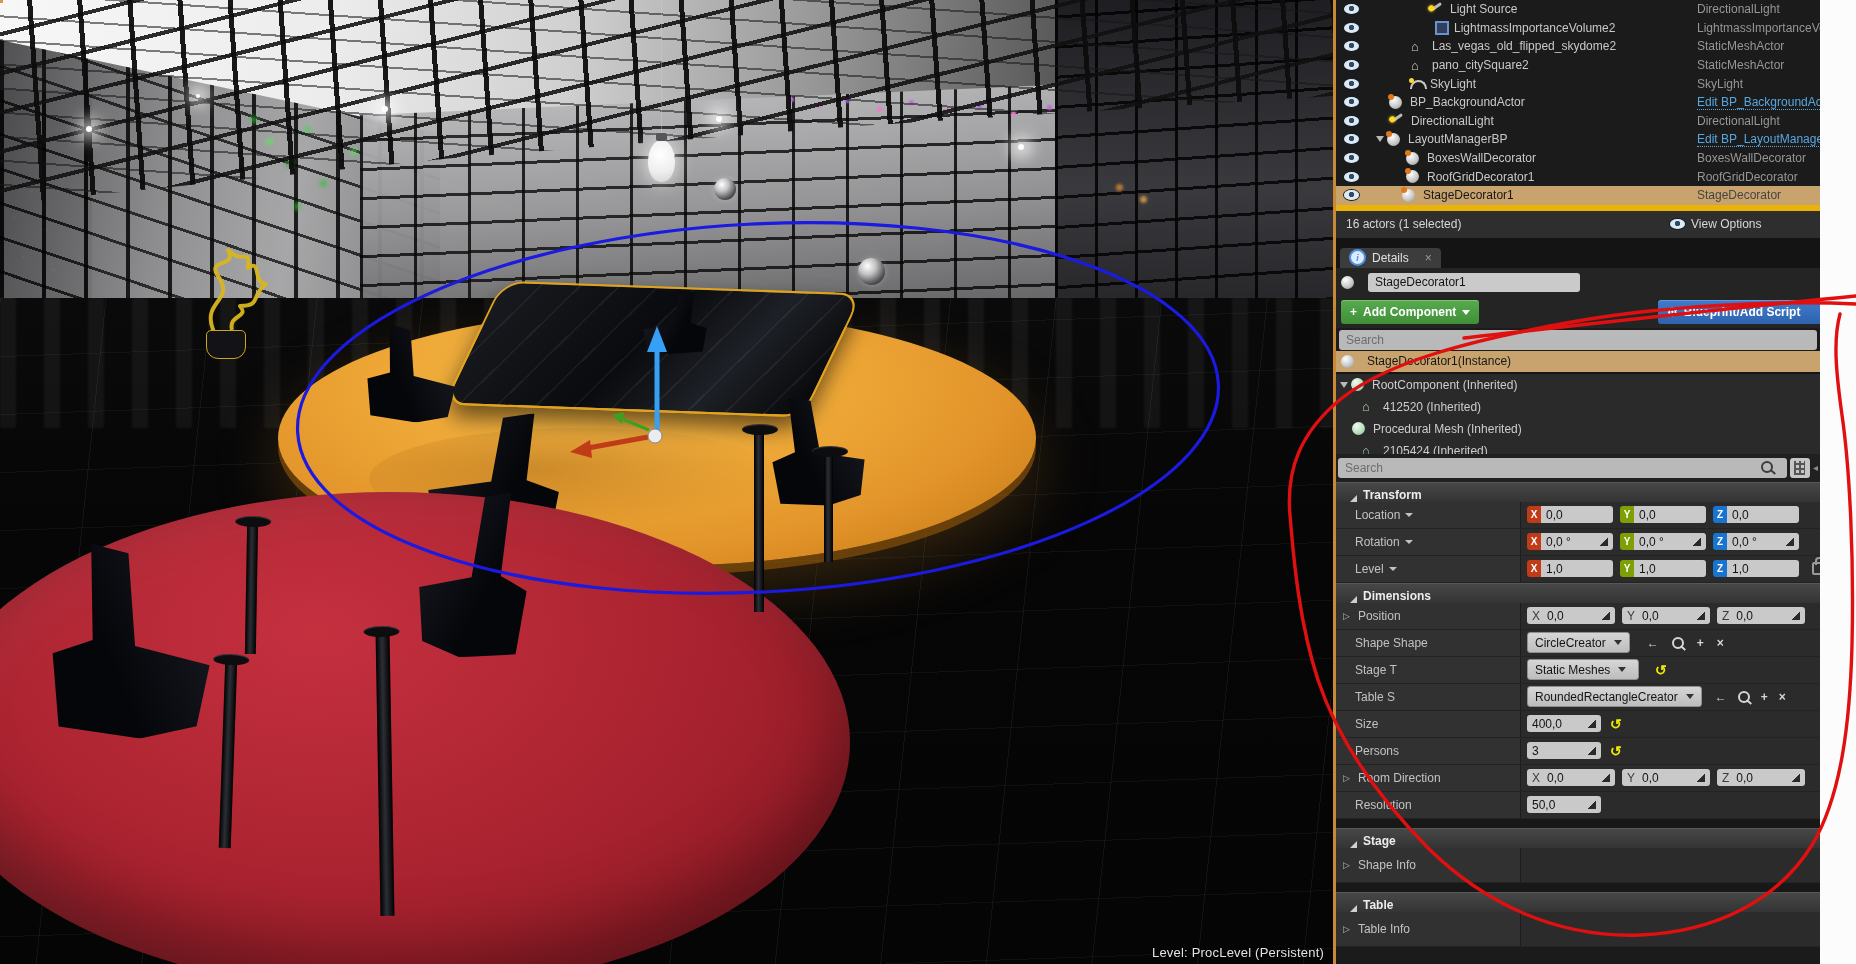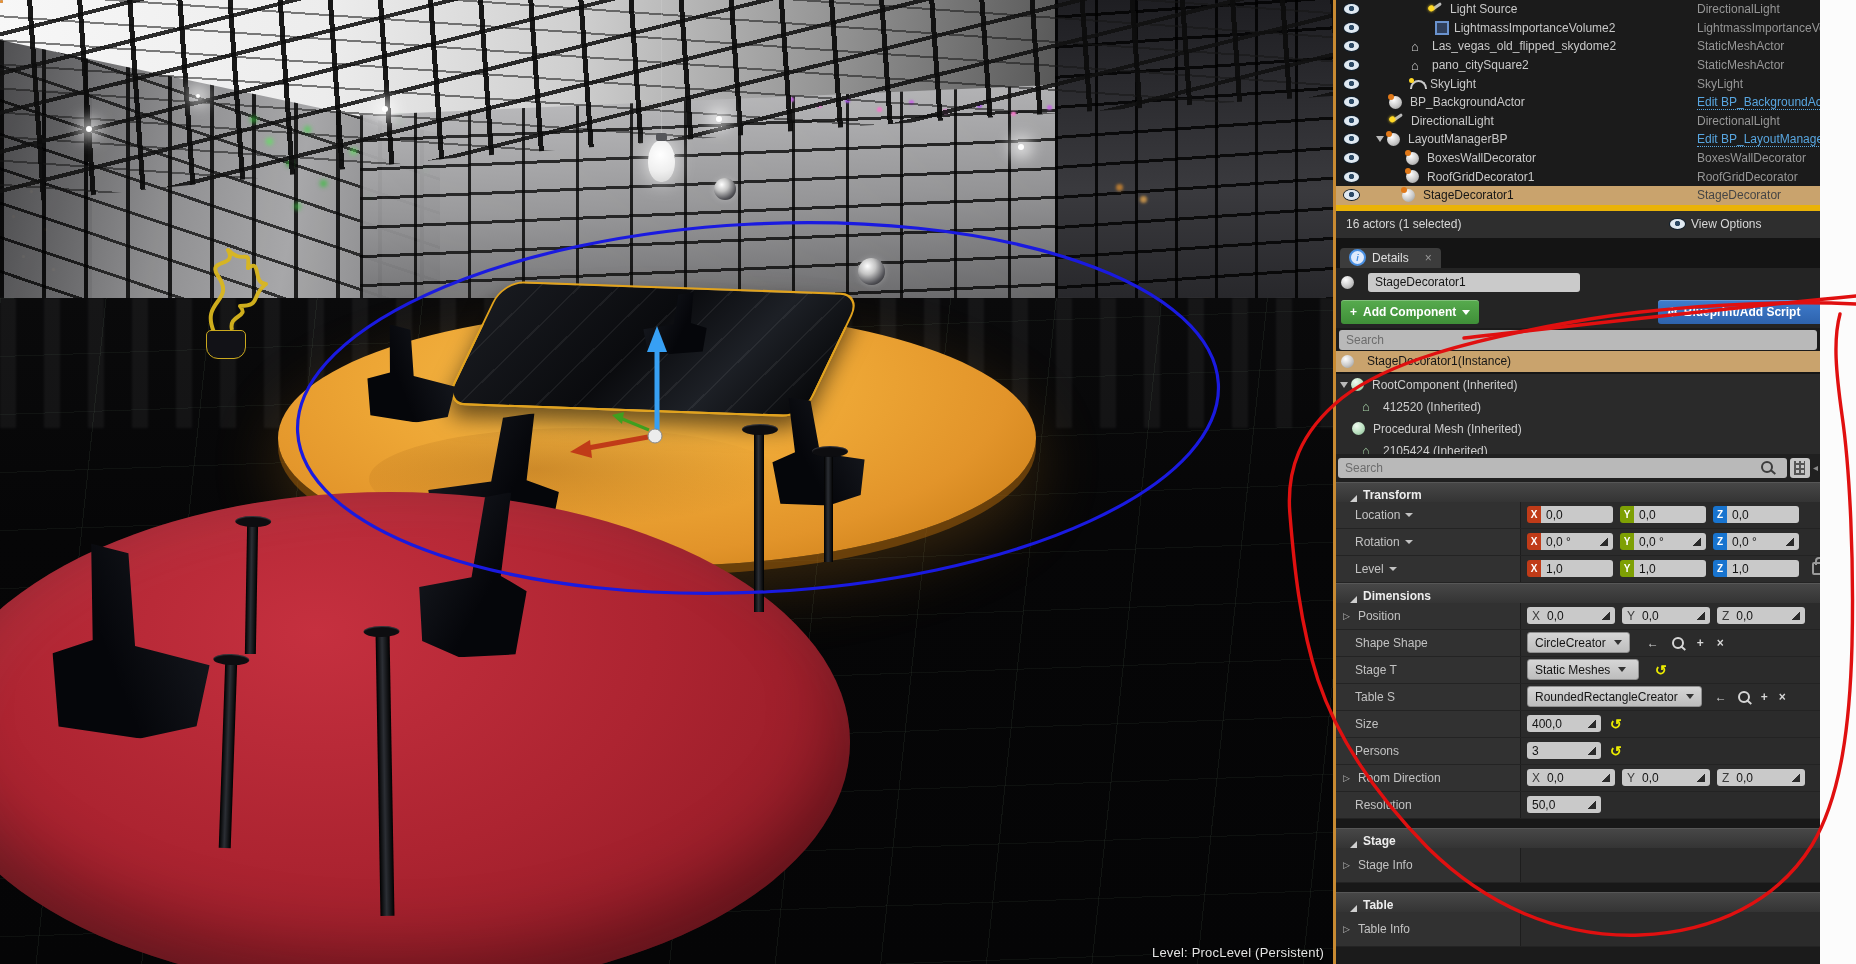--- a/index.html
+++ b/index.html
@@ -610,21 +610,21 @@
     </div>
 
     <div class="secgap"></div>
     <div class="sec-head">
       <span class="tri-se"></span>
       <span>Stage</span>
     </div>
     <div class="inforow">
       <div class="plabel" style="height:100%">
         <span class="exp">▷</span>
-        <span>Stage Info</span>
+        <span>Shape Info</span>
       </div>
       <div class="pvals"></div>
     </div>
 
     <div class="secgap"></div>
     <div class="sec-head">
       <span class="tri-se"></span>
       <span>Table</span>
     </div>
     <div class="inforow">

